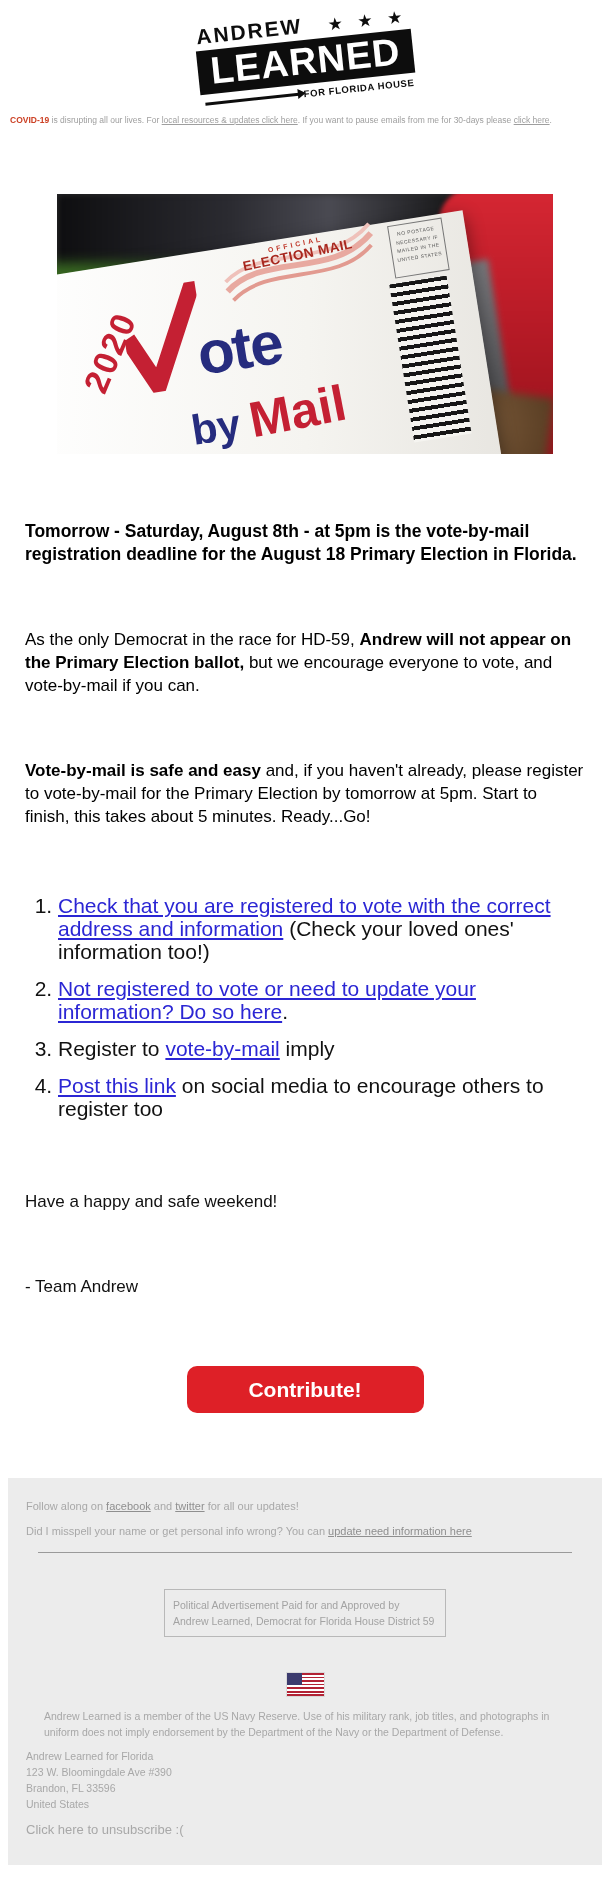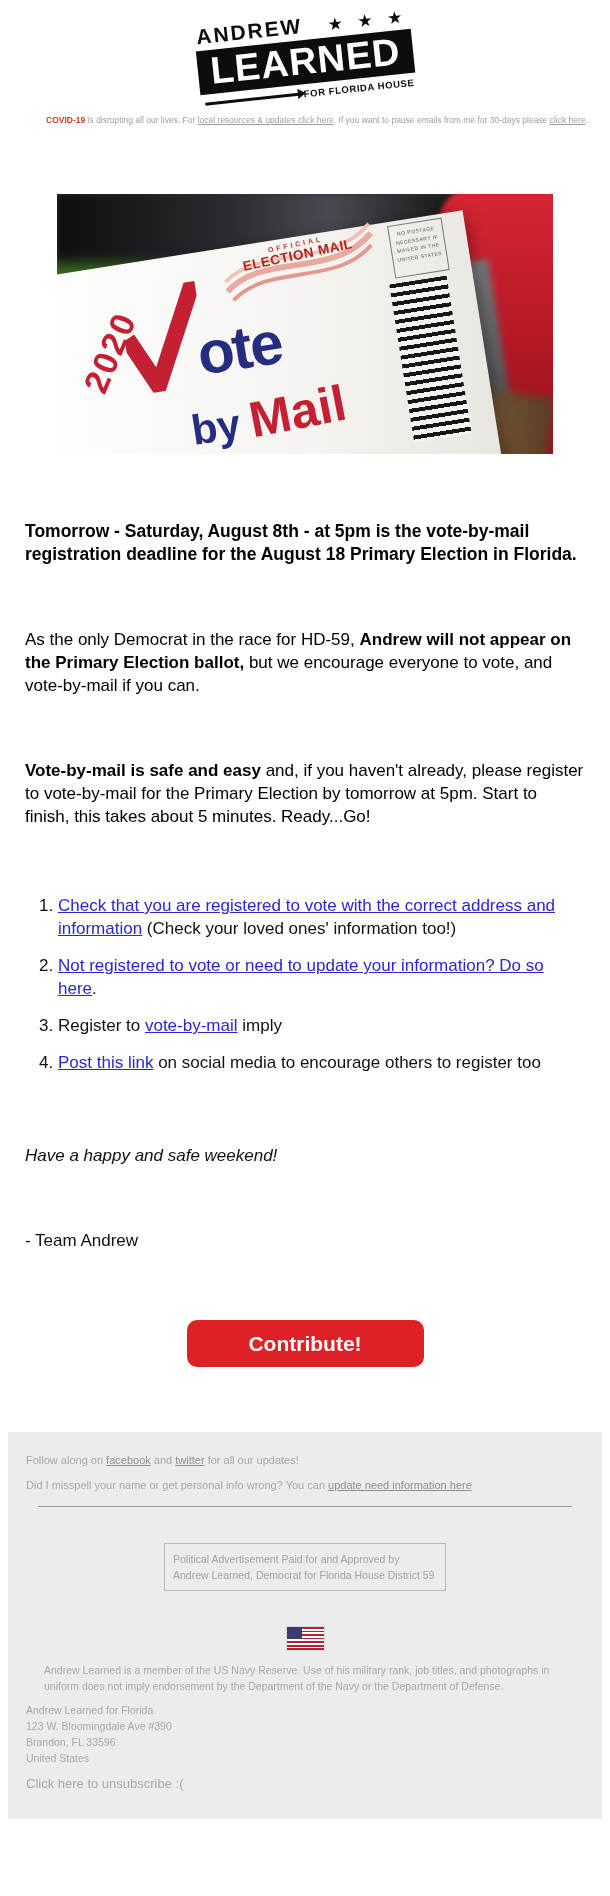--- a/index.html
+++ b/index.html
@@ -16,21 +16,21 @@
   .logo-top { display: flex; align-items: flex-end; justify-content: space-between; padding: 0 2px 2px 2px; }
   .logo-andrew { font-weight: bold; font-size: 21px; letter-spacing: 2px; color: #0d0d0d; }
   .logo-stars { font-size: 17px; letter-spacing: 5px; color: #0d0d0d; white-space: nowrap; }
   .logo-box { background: #0d0d0d; color: #fff; text-align: center; padding: 2px 4px 4px; font-size: 38px; font-weight: bold; letter-spacing: 1px; line-height: 1; }
   .logo-bottom { display: flex; align-items: center; gap: 5px; padding: 4px 2px 0 4px; }
   .arrow-line { flex: 1; height: 3px; background: #0d0d0d; position: relative; }
   .arrow-line::after { content: ""; position: absolute; right: -7px; top: -4px; border-left: 8px solid #0d0d0d; border-top: 5.5px solid transparent; border-bottom: 5.5px solid transparent; }
   .logo-tagline { font-size: 9.5px; font-weight: bold; letter-spacing: 0.6px; color: #0d0d0d; white-space: nowrap; }
 
   
-  .covid { margin-top: 16px; text-align: right; font-size: 8.5px; color: #9e9e9e; line-height: 1.3; padding: 0 22px; }
+  .covid { margin-top: 16px; text-align: left; font-size: 8.5px; color: #9e9e9e; line-height: 1.3; padding: 0 10px; }
   .covid .covid-red { color: #cc4125; font-weight: bold; }
   .covid .u { text-decoration: underline; cursor: pointer; }
 
   
   .photo { position: relative; width: 496px; height: 260px; margin: 68px auto 0; overflow: hidden; background: #2e2e30; }
   .bg-top { position: absolute; left: 0; right: 0; top: 0; height: 115px;
     background: linear-gradient(90deg, #0e0e10 0%, #2b2b31 35%, #4a4a52 55%, #1c1c1e 78%, #0f0f11 100%);
     filter: blur(3px); }
   .bg-grass { position: absolute; left: -35px; top: 70px; width: 190px; height: 210px;
     background: radial-gradient(ellipse at 45% 55%, #63a436 0%, #47822a 55%, #35661f 100%); filter: blur(7px); }
@@ -58,23 +58,23 @@
   .barcode { position: absolute; right: 26px; top: 62px; width: 58px; height: 160px;
     background: repeating-linear-gradient(180deg, #161616 0 4px, #f5f4f0 4px 9px); }
   .postage { position: absolute; right: 22px; top: 4px; width: 55px; height: 53px; border: 1px solid #777;
     color: #555; font-size: 5px; text-align: center; padding: 4px 2px; line-height: 1.7; letter-spacing: 0.5px; }
 
   
   .headline { margin: 66px 25px 0; font-size: 17.5px; font-weight: bold; line-height: 23px; color: #000; }
   .para { margin: 62px 25px 0; font-size: 17px; line-height: 23px; color: #000; }
   .para b { font-weight: bold; }
   ol.steps { margin: 66px 25px 0; padding-left: 33px; }
-  ol.steps li { font-size: 17px; line-height: 23px; margin-bottom: 14px; }
+  ol.steps li { font-size: 21px; line-height: 23px; margin-bottom: 14px; }
   a.blue { color: #2b26d4; text-decoration: underline; cursor: pointer; }
-  .closing { margin: 70px 25px 0; font-size: 17px; line-height: 23px; font-style: italic; }
+  .closing { margin: 70px 25px 0; font-size: 17px; line-height: 23px; }
   .signature { margin: 62px 25px 0; font-size: 17px; line-height: 23px; }
 
   
   .cta-wrap { margin-top: 68px; text-align: center; }
   .cta { display: inline-block; width: 237px; height: 47px; line-height: 47px; background: #de2027; color: #fff;
     font-weight: bold; font-size: 21px; border: none; border-radius: 10px; cursor: pointer;
     font-family: "Liberation Sans", sans-serif; }
 
   
   .footer { margin: 65px 8px 16px; background: #ececec; padding: 22px 18px 28px; text-align: left;

